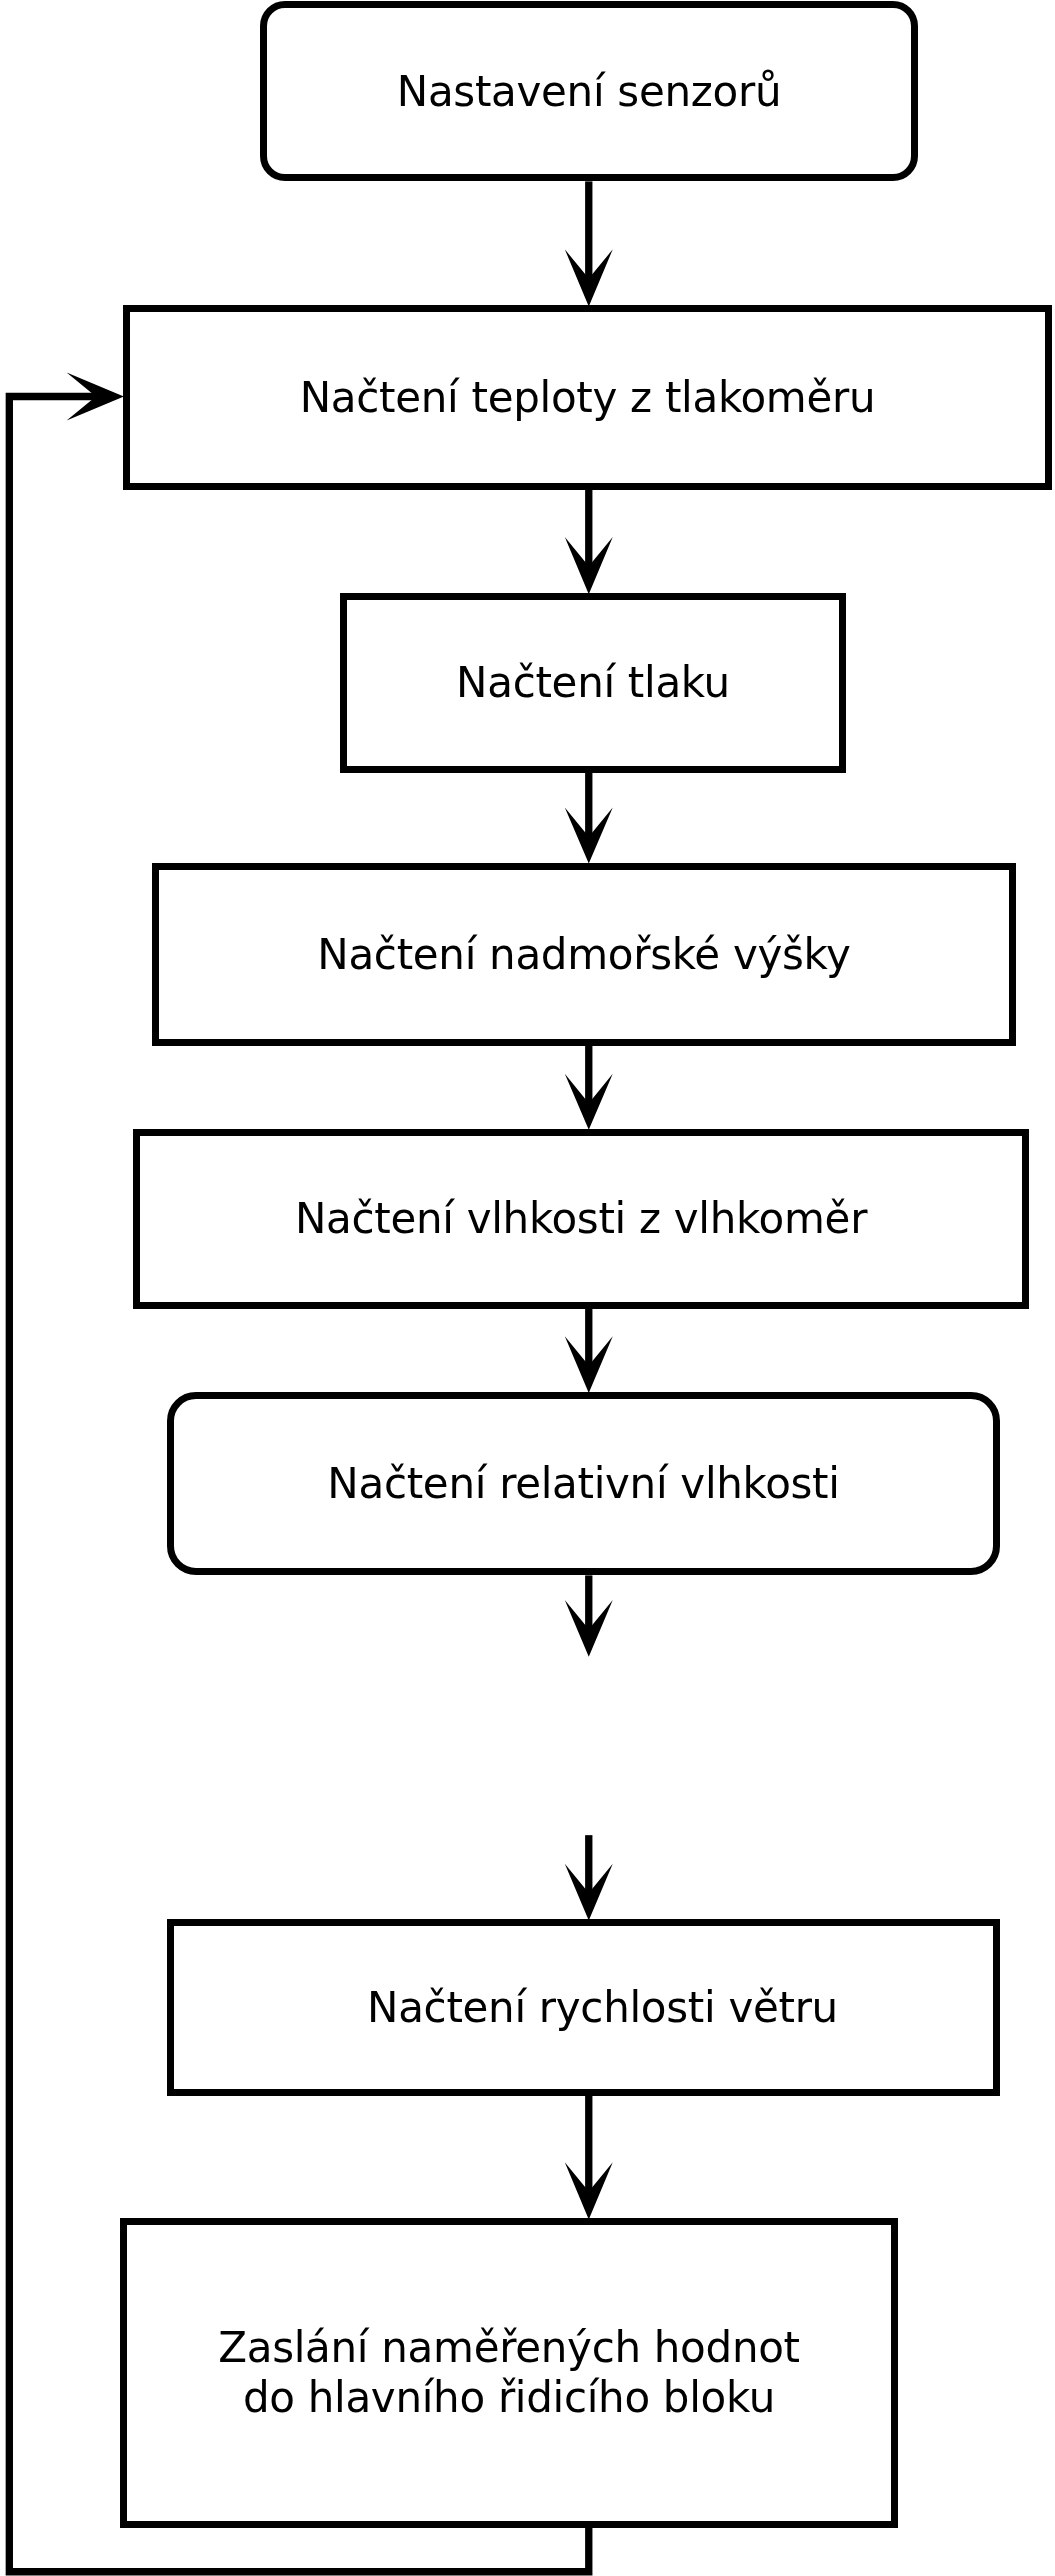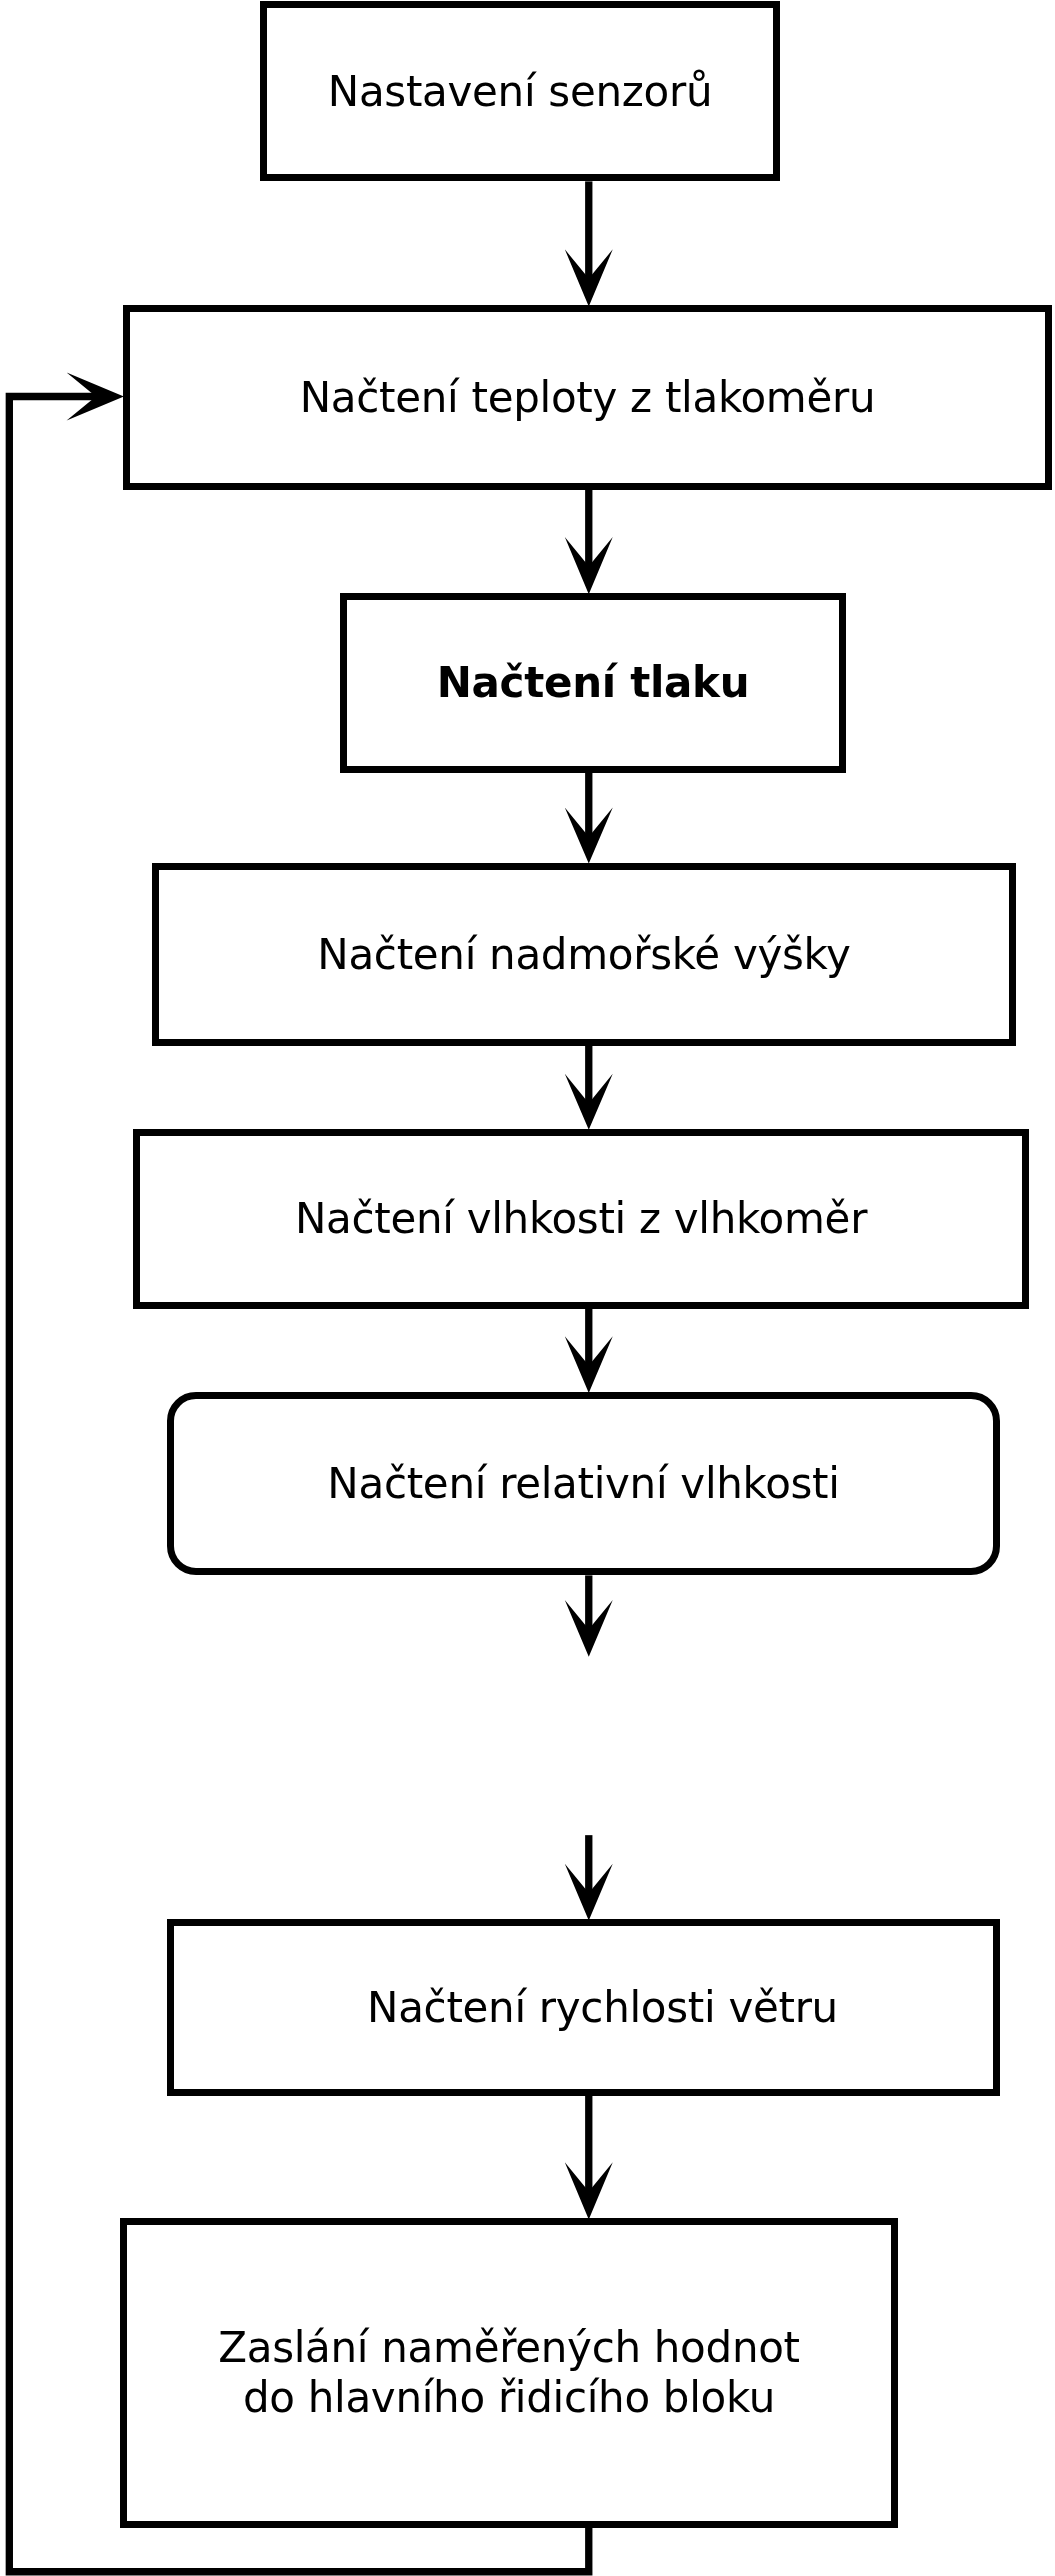--- a/index.html
+++ b/index.html
@@ -97,29 +97,29 @@
       <line x1="884" y1="3145" x2="884" y2="3292" stroke="#000000" stroke-width="11"></line>
       <path d="M 884,3332 L 848,3246 L 884,3290 L 920,3246 Z" fill="#000000"></path>
     </g>
 
     <g>
       <path d="M 884,3795 L 884,3861 L 14,3861 L 14,595 L 146,595" fill="none" stroke="#000000" stroke-width="11"></path>
       <path d="M 186,595 L 100,559 L 144,595 L 100,631 Z" fill="#000000"></path>
     </g>
   </svg>
 
-  <div class="node-box" style="left:260px; top:1.3px; width:520px; height:180px;">
+  <div class="node-box" style="left:260px; top:1.3px; width:658px; height:180px;border-radius:25px;">
     <span class="node-label">Nastavení senzorů</span>
   </div>
 
   <div class="node-box" style="left:123px; top:305px; width:929px; height:185px;">
     <span class="node-label">Načtení teploty z tlakoměru</span>
   </div>
 
-  <div class="node-box" style="left:340px; top:593px; width:506px; height:180px;font-weight:bold;">
+  <div class="node-box" style="left:340px; top:593px; width:506px; height:180px;">
     <span class="node-label">Načtení tlaku</span>
   </div>
 
   <div class="node-box" style="left:152px; top:863px; width:864px; height:183px;">
     <span class="node-label">Načtení nadmořské výšky</span>
   </div>
 
   <div class="node-box" style="left:133px; top:1129px; width:896px; height:180px;">
     <span class="node-label">Načtení vlhkosti z vlhkoměr</span>
   </div>

